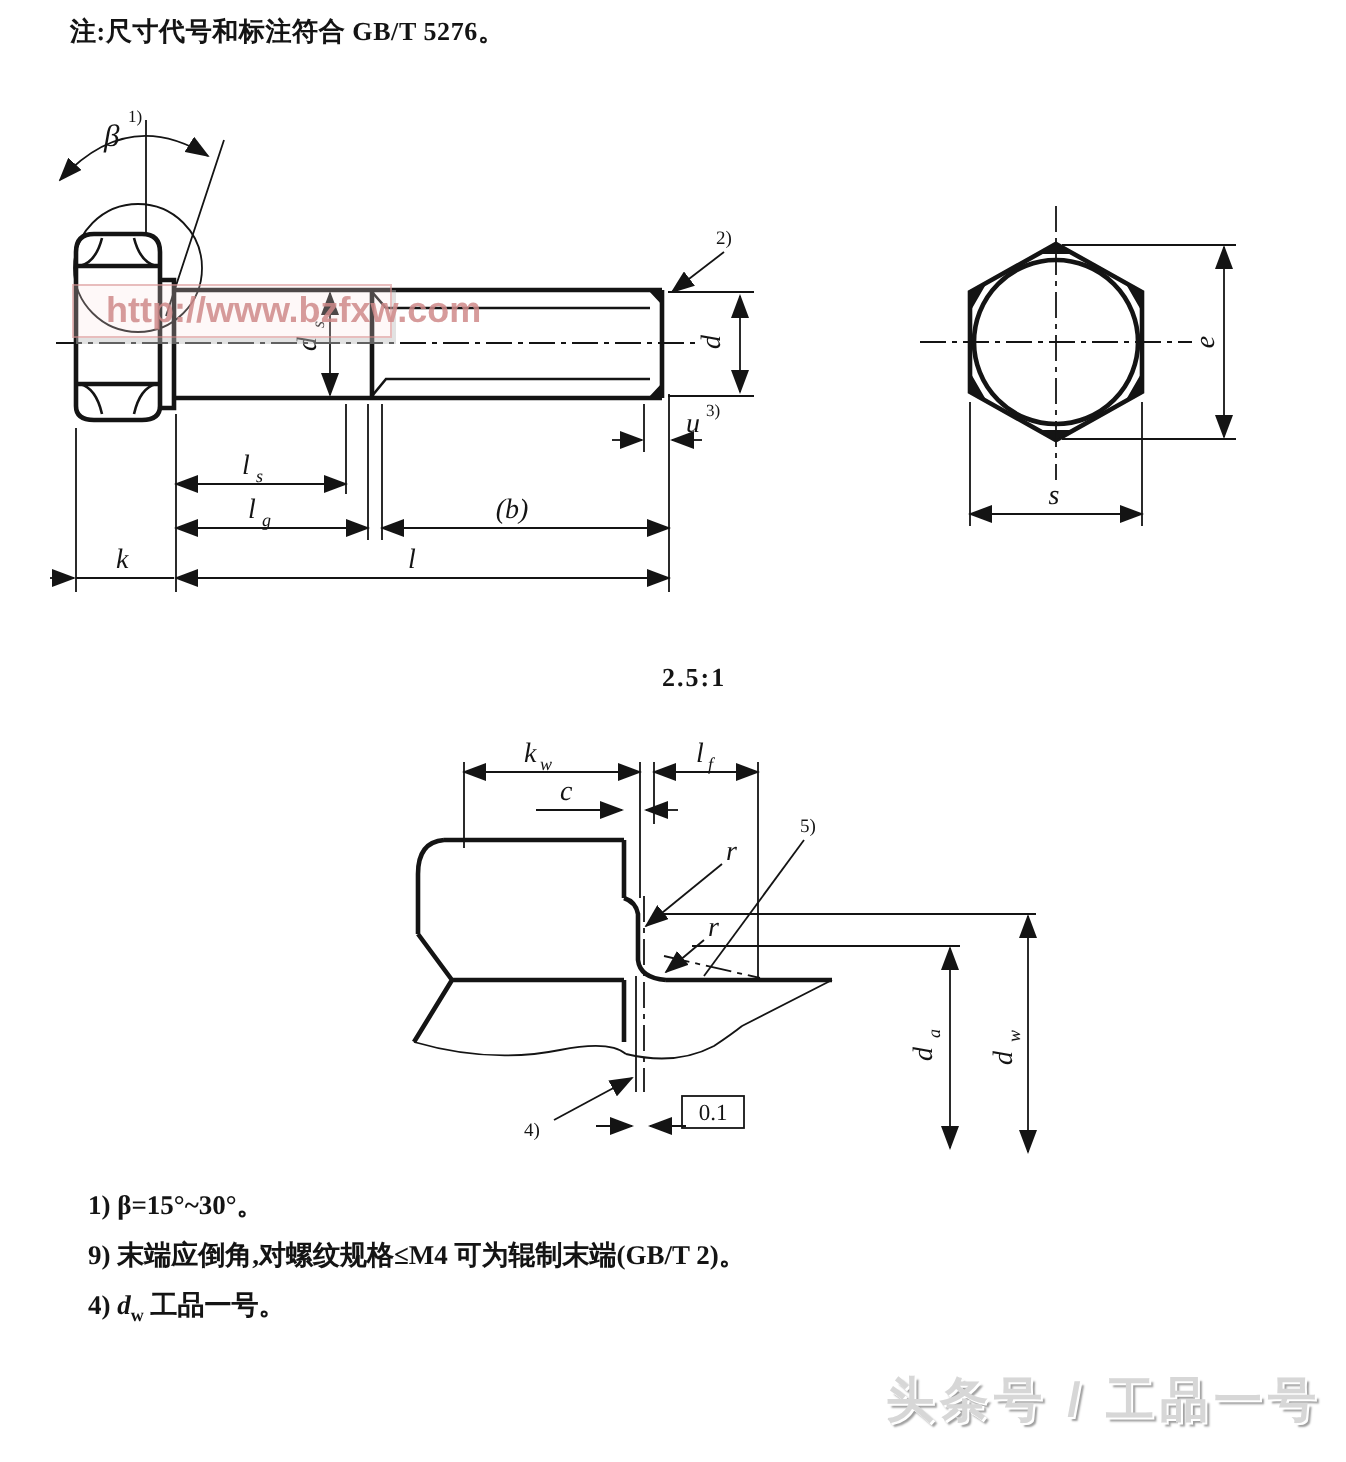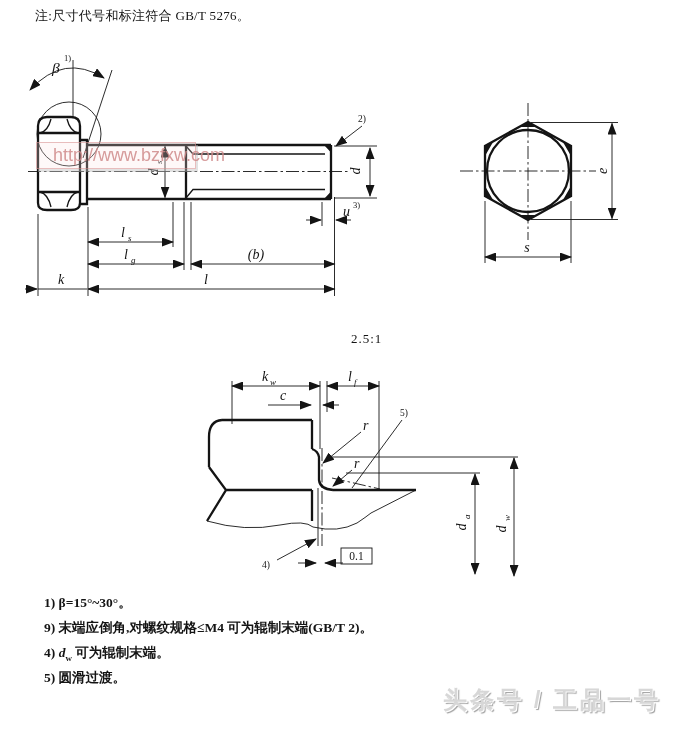--- a/index.html
+++ b/index.html
@@ -1,20 +1,20 @@
 <!DOCTYPE html>
 <html><head>
 <meta charset="utf-8">
 <style>
   html,body{margin:0;padding:0;background:#ffffff;}
   .canvas{position:relative;width:673px;height:731px;background:#ffffff;overflow:hidden;
           font-family:"Liberation Serif",serif;color:#141414;}
-  .abs{position:absolute;}
+  .abs{position:absolute;font-weight:bold;}
   .top-note{left:35px;top:7px;font-size:13px;letter-spacing:.3px;white-space:nowrap;}
-  .scale-note{left:351px;top:331px;font-size:13px;letter-spacing:1px;}
+  .scale-note{left:331px;top:331px;font-size:13px;letter-spacing:1px;}
   .wm-site{left:36px;top:142px;width:142px;height:25px;line-height:25px;
            font-family:"Liberation Sans",sans-serif;font-size:18px;
            color:rgba(207,137,137,.85);border:1px solid rgba(214,140,140,.55);
            background:rgba(250,226,226,.25);box-shadow:2px 3px 0 rgba(190,190,190,.45);
            padding-left:16px;white-space:nowrap;}
   .wm-footer{right:12px;top:684px;font-family:"Liberation Sans",sans-serif;
              font-size:24px;font-weight:700;letter-spacing:3px;color:#d7d7d7;
              text-shadow:1px 1px 0 #ffffff,2px 2px 1px #9f9f9f;white-space:nowrap;}
   .notes{left:44px;top:590px;font-size:13.5px;font-weight:600;line-height:25px;white-space:nowrap;}
   .notes .note{height:25px;}
@@ -187,19 +187,18 @@
     </g>
   </svg>
 
   <div class="abs scale-note">2.5:1</div>
 
   <div class="abs wm-site">http://www.bzfxw.com</div>
 
   <div class="abs notes">
     <div class="note">1) β=15°~30°。</div>
     <div class="note">9) 末端应倒角,对螺纹规格≤M4 可为辊制末端(GB/T 2)。</div>
-    <div class="note"><span>4) </span><i>d</i><sub>w</sub><span> 可为辊制末端。</span></div>
-    <div class="note">5) 圆滑过渡。</div>
+    <div class="note"><span>4) </span><i>d</i><sub>w</sub><span> 工品一号。</span></div>
   </div>
 
   <div class="abs wm-footer">头条号 / 工品一号</div>
 
 </div>
 
 </body></html>

